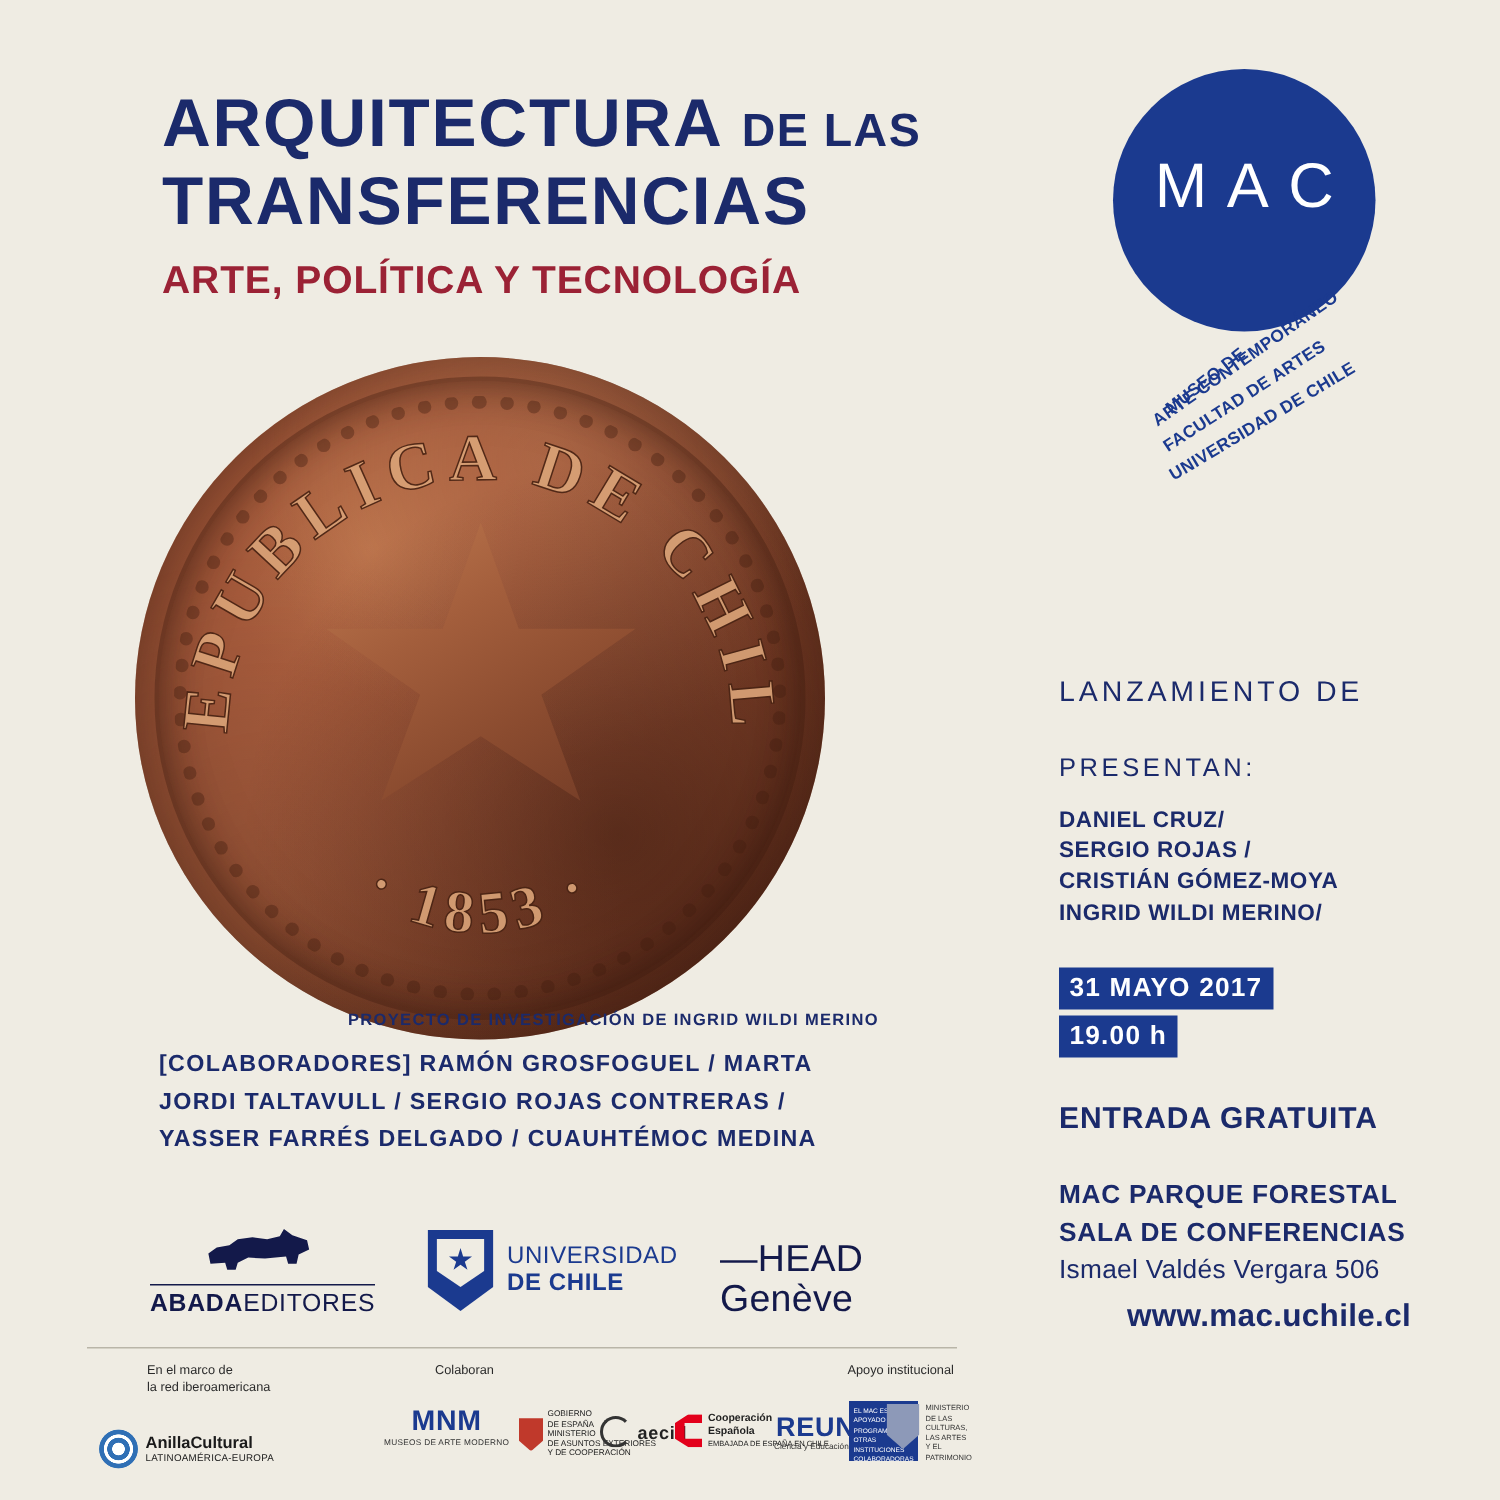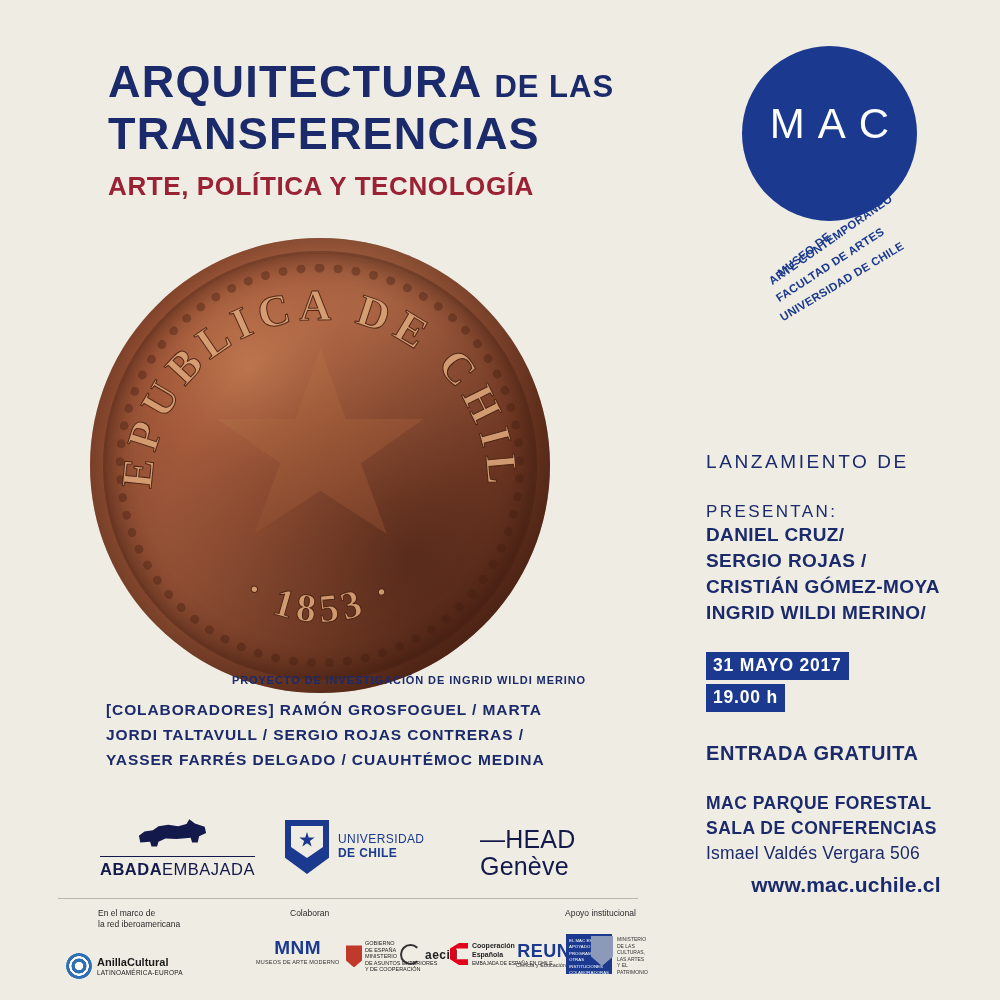--- a/index.html
+++ b/index.html
@@ -258,21 +258,21 @@
   .uchile-crest:before {
     content: "";
     position: absolute;
     left: 14px; top: 12px;
     width: 16px; height: 16px;
     background: #1b3a8f;
     clip-path: polygon(50% 0%, 61% 35%, 98% 35%, 68% 57%, 79% 91%, 50% 70%, 21% 91%, 32% 57%, 2% 35%, 39% 35%);
     z-index: 2;
   }
   .uchile-text {
-    font-size: 12px;
+    font-size: 16px;
     color: #1b3a8f;
     line-height: 1.15;
     letter-spacing: 0.4px;
   }
   .uchile-text b { font-weight: bold; }
   .head {
     position: absolute;
     left: 380px;
     top: 8px;
     font-size: 25px;
@@ -426,22 +426,22 @@
     line-height: 1.45;
     color: #1b2a6b;
   }
   .present-label {
     margin-top: 26px;
     font-size: 17px;
     letter-spacing: 2.4px;
     color: #1b2a6b;
   }
   .presenters {
-    margin-top: 0;
-    font-size: 19px;
+    margin-top: 15px;
+    font-size: 15px;
     font-weight: bold;
     letter-spacing: 0.4px;
     line-height: 1.38;
     color: #1b2a6b;
   }
   .date-badges {
     margin-top: 26px;
   }
   .badge {
     display: inline-block;
@@ -529,21 +529,21 @@
 
   <div class="credits">
     <div class="credits-title">PROYECTO DE INVESTIGACIÓN DE INGRID WILDI MERINO</div>
     <div class="credits-body">[COLABORADORES] RAMÓN GROSFOGUEL / MARTA JORDI TALTAVULL / SERGIO ROJAS CONTRERAS / YASSER FARRÉS DELGADO / CUAUHTÉMOC MEDINA</div>
   </div>
 
   <div class="logos-row">
     <div class="abada">
       <div class="rhino"></div>
       <div class="abada-text">
-        <span style="font-weight:bold">ABADA</span><span>EMBAJADA</span>
+        <span style="font-weight:bold">ABADA</span><span>EDITORES</span>
       </div>
     </div>
     <div class="uchile">
       <div class="uchile-crest"></div>
       <div class="uchile-text">
         <div>UNIVERSIDAD</div>
         <b>DE CHILE</b>
       </div>
     </div>
     <div class="head">

